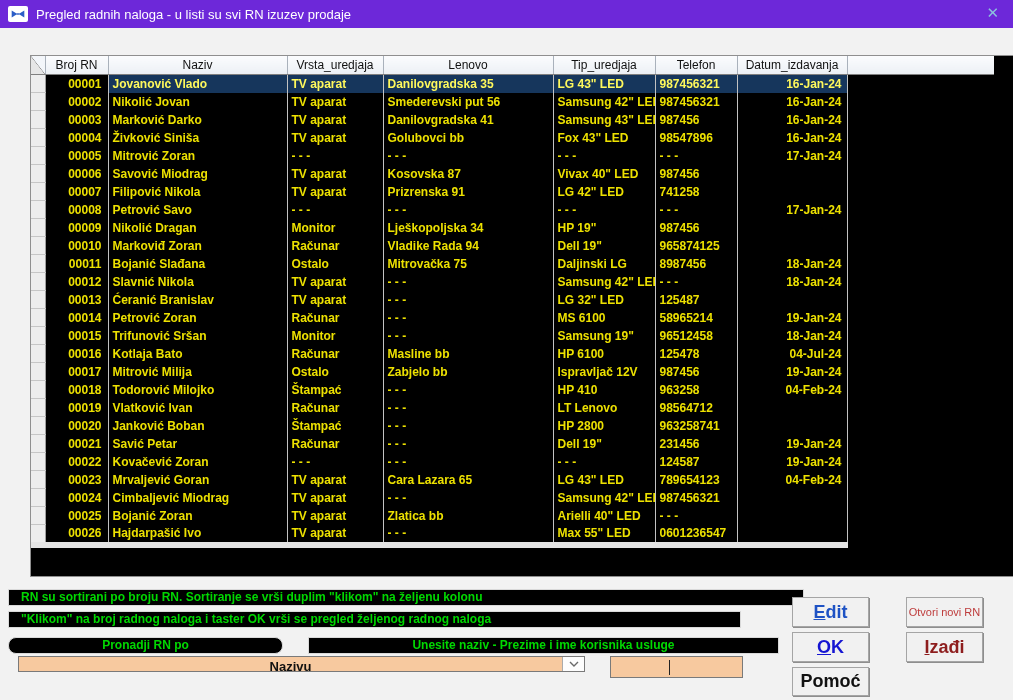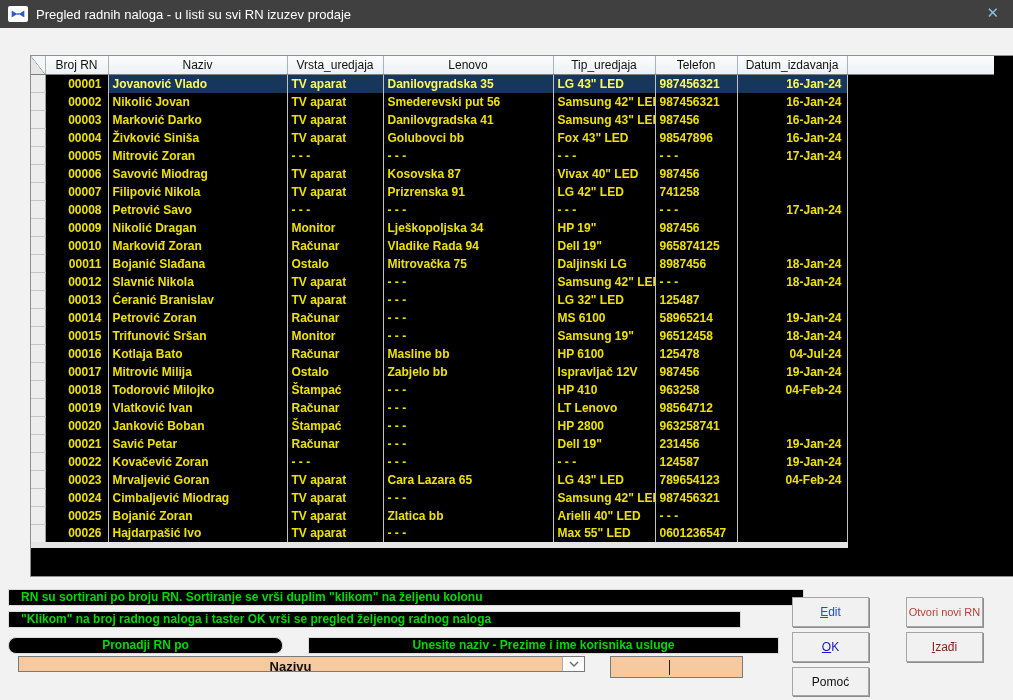--- a/index.html
+++ b/index.html
@@ -1,20 +1,20 @@
 <!DOCTYPE html>
 <html><head>
 <meta charset="utf-8">
 <style>
   html,body{margin:0;padding:0;}
   body{width:1013px;height:700px;overflow:hidden;font-family:"Liberation Sans",sans-serif;background:#F2F2F2;}
   #window{position:relative;width:1013px;height:700px;background:#F2F2F2;}
 
   
-  #titlebar{position:absolute;left:0;top:0;width:1013px;height:28px;background:#404040;display:flex;align-items:center;}
+  #titlebar{position:absolute;left:0;top:0;width:1013px;height:28px;background:#6d28d9;display:flex;align-items:center;}
   #app-icon{width:20px;height:16px;background:#FFFFFF;border-radius:2px;margin-left:8px;display:flex;align-items:center;justify-content:center;}
   #title-text{color:#FFFFFF;font-size:13px;margin-left:8px;white-space:nowrap;}
   #close-x{position:absolute;right:14px;top:4px;color:#8CC0DE;font-size:15px;cursor:default;}
 
   
   #grid-container{position:absolute;left:30px;top:55px;width:1004px;height:522px;background:#000;border:1px solid #8F8F8F;box-sizing:border-box;overflow:hidden;}
   table.grid{border-collapse:collapse;table-layout:fixed;width:963px;}
   .col-sel{width:14px}.col-broj{width:63px}.col-naziv{width:179px}.col-vrsta{width:96px}
   .col-adresa{width:170px}.col-tip{width:102px}.col-telefon{width:82px}.col-datum{width:110px}.col-fill{width:147px}
   th{height:18px;background:linear-gradient(#FBFCFE,#ECF0F5);border-right:1px solid #A9B1BB;border-bottom:1px solid #7F7F7F;
@@ -43,21 +43,21 @@
 
   
   #find-combo{position:absolute;left:18px;top:656px;width:567px;height:16px;background:#F7C99F;border:1px solid #7A7A7A;box-sizing:border-box;}
   #combo-value{position:absolute;left:0;right:22px;top:0;bottom:0;text-align:center;font-size:13px;font-weight:bold;color:#111;line-height:20px;}
   #combo-btn{position:absolute;right:0;top:0;bottom:0;width:21px;background:#FDFDFD;border-left:1px solid #ABABAB;display:flex;align-items:center;justify-content:center;}
   #name-input{position:absolute;left:610px;top:656px;width:133px;height:22px;background:#F7C99F;border:1px solid #7A7A7A;box-sizing:border-box;}
   #caret{position:absolute;left:58px;top:3px;width:1px;height:15px;background:#222;}
 
   
   .btn{position:absolute;width:77px;height:30px;background:#F1F1F1;border:1px solid #A5A5A5;box-shadow:1px 1px 0 #8E8E8E;
-       box-sizing:border-box;display:flex;align-items:center;justify-content:center;font-size:12px;font-weight:normal;cursor:default;}
+       box-sizing:border-box;display:flex;align-items:center;justify-content:center;font-size:18px;font-weight:bold;cursor:default;}
   #btn-edit{left:792px;top:597px;color:#1E52C4;}
   #btn-open-new{left:906px;top:597px;color:#BE3C3C;font-size:11px;font-weight:normal;}
   #btn-ok{left:792px;top:632px;color:#1515D2;}
   #btn-exit{left:906px;top:632px;color:#8E1E1E;}
   #btn-help{left:792px;top:667px;height:29px;color:#111111;}
   .ul{text-decoration:underline;}
 </style>
 </head>
 <body>
 

